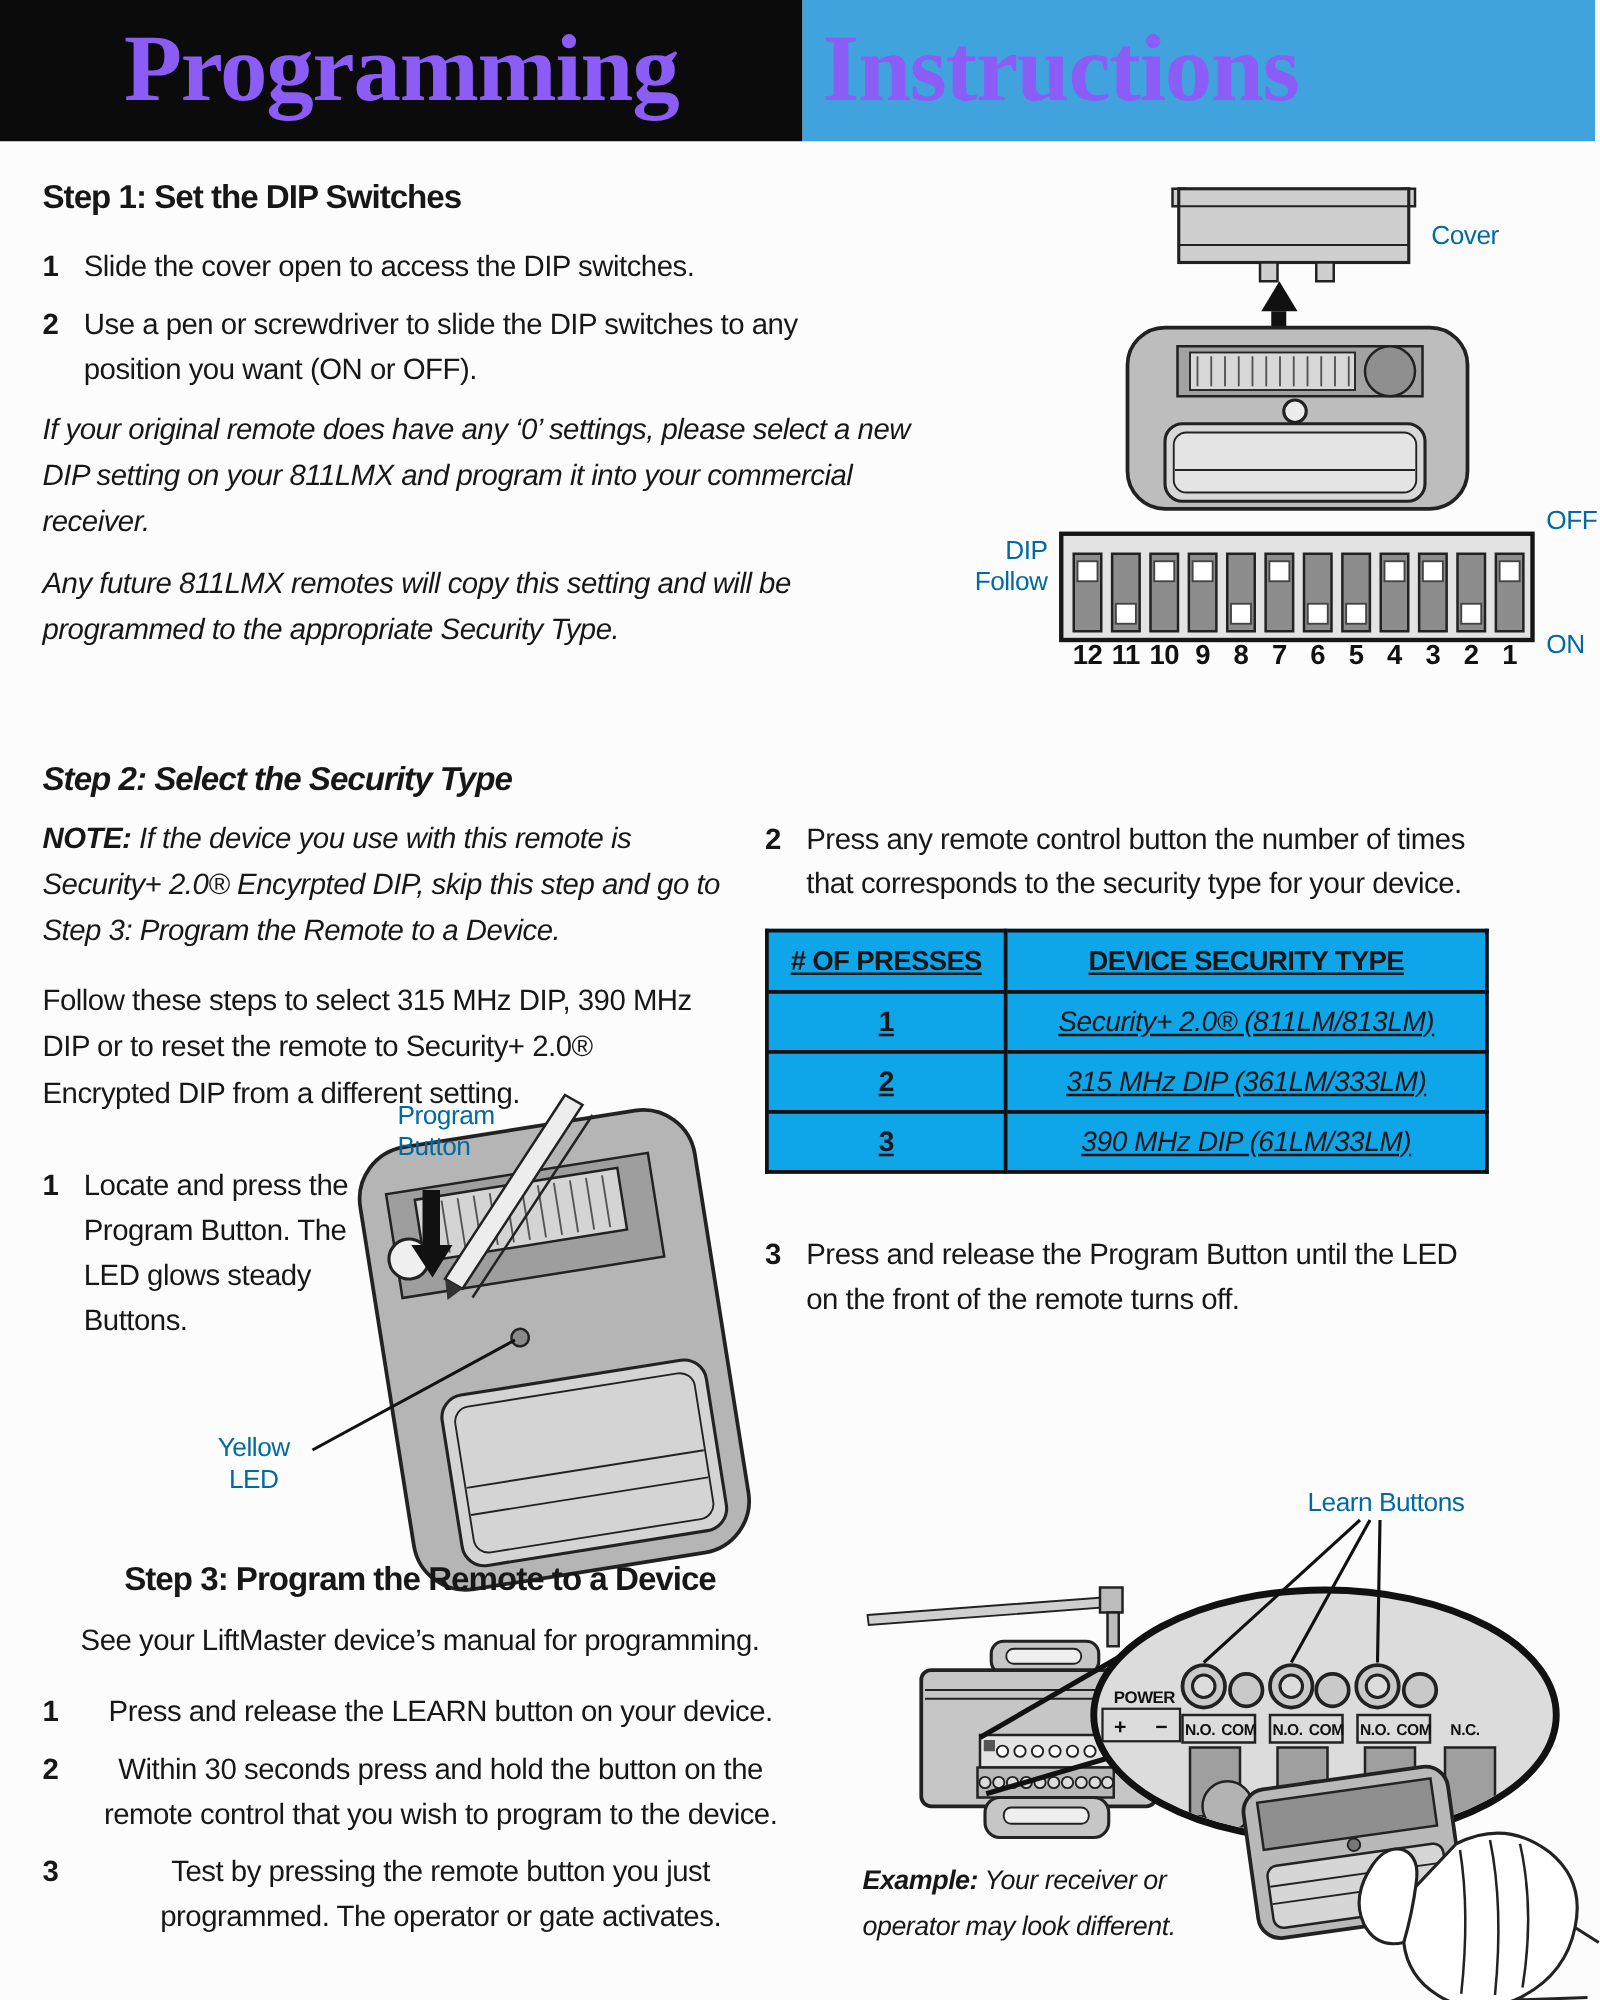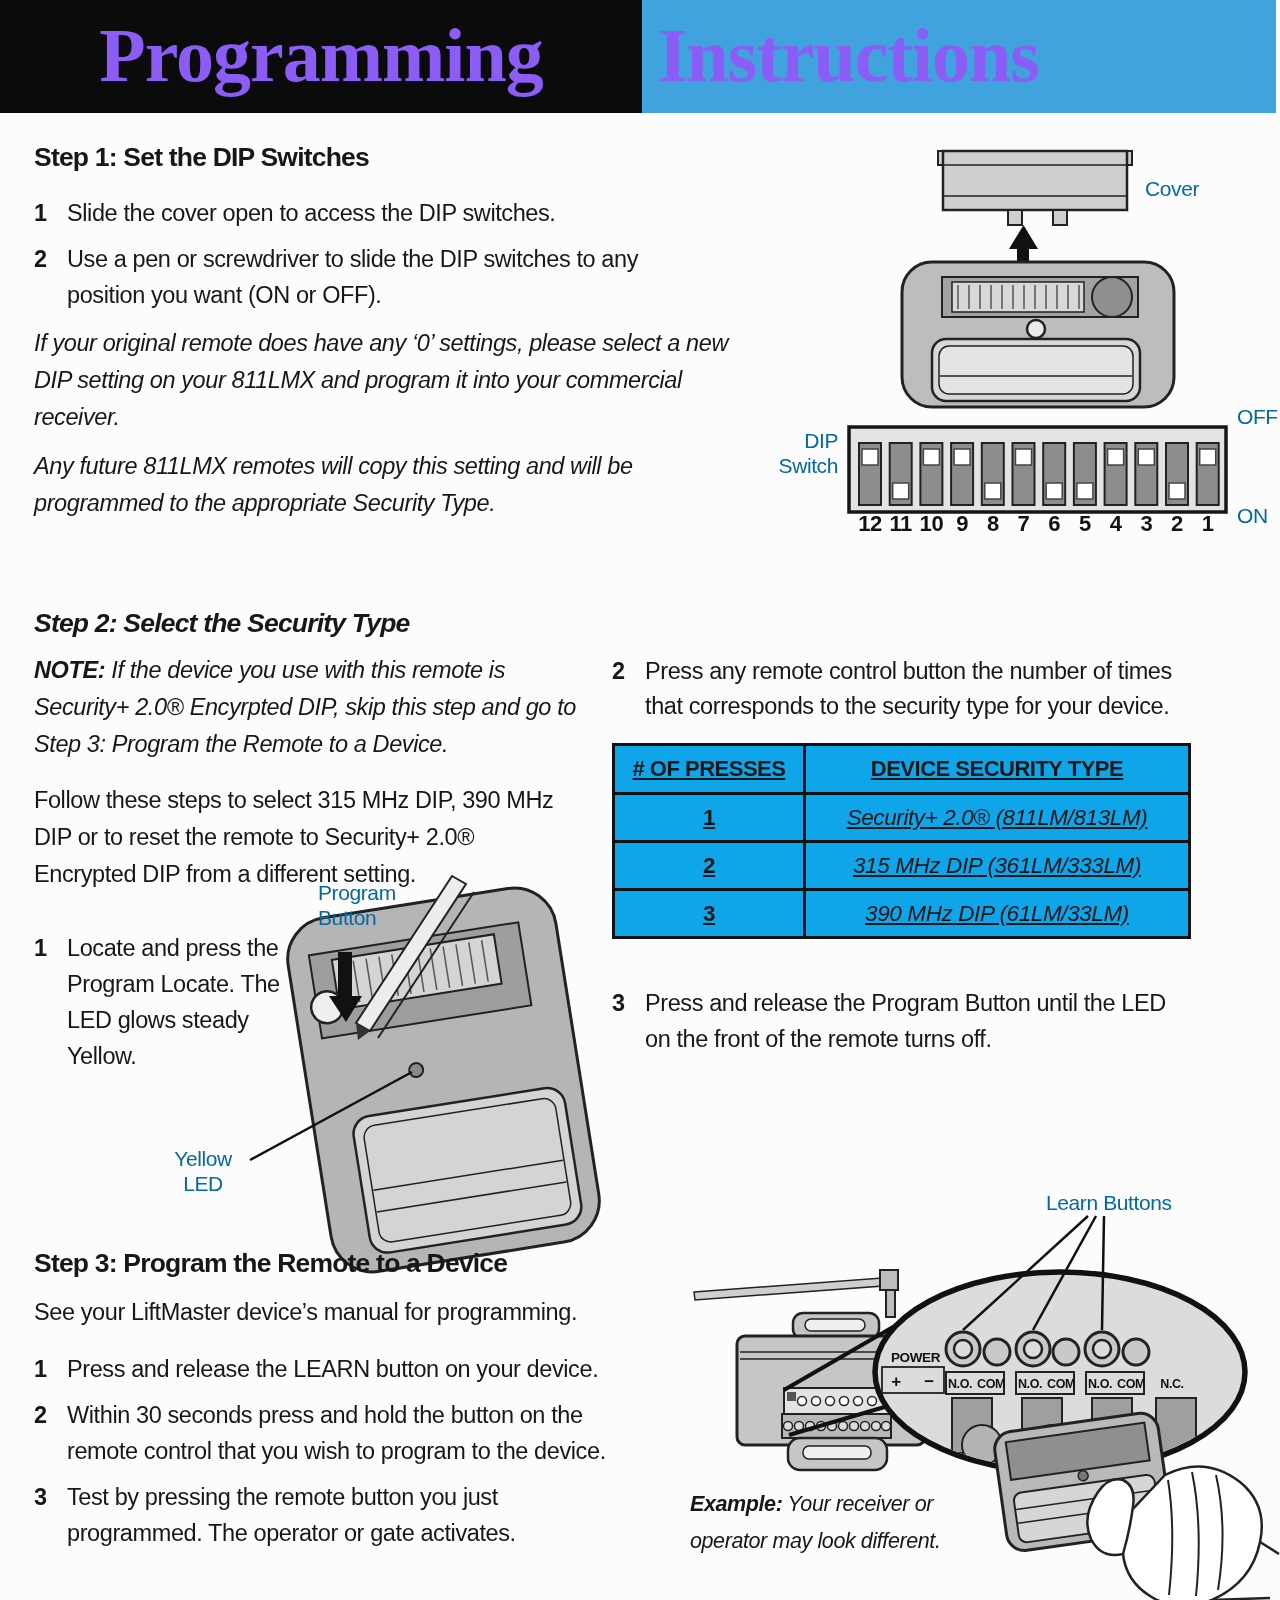--- a/index.html
+++ b/index.html
@@ -138,34 +138,34 @@
       <text x="222.8" y="141" class="dip-num">8</text>
       <text x="253.5" y="141" class="dip-num">7</text>
       <text x="284.2" y="141" class="dip-num">6</text>
       <text x="314.9" y="141" class="dip-num">5</text>
       <text x="345.6" y="141" class="dip-num">4</text>
       <text x="376.3" y="141" class="dip-num">3</text>
       <text x="407" y="141" class="dip-num">2</text>
       <text x="437.7" y="141" class="dip-num">1</text>
     </g>
 </svg>
-<div class="abs fig-label right" style="left:760px;top:428px;width:78px;">DIP Switch</div>
+<div class="abs fig-label right" style="left:760px;top:428px;width:78px;">DIP Follow</div>
 <div class="abs fig-label" style="left:1237px;top:404px;">OFF</div>
 <div class="abs fig-label" style="left:1237px;top:503px;">ON</div>
 
 <h2 class="abs step" style="left:34px;top:608px;font-style:italic;">Step 2: Select the Security Type</h2>
 <p class="abs note-txt" style="left:34px;top:652px;width:550px;margin:0;">
   <span class="note-lbl">NOTE:</span>
   <span>If the device you use with this remote is Security+ 2.0® Encyrpted DIP, skip this step and go to Step 3: Program the Remote to a Device.</span>
 </p>
 <p class="abs body-txt" style="left:34px;top:782px;width:548px;line-height:37px;margin:0;">Follow these steps to select 315 MHz DIP, 390 MHz DIP or to reset the remote to Security+ 2.0® Encrypted DIP from a different setting.</p>
 
 <div class="abs body-txt num-item" style="left:34px;top:930px;width:222px;">
   <span class="num">1</span>
-  <span>Locate and press the Program Locate. The LED glows steady Yellow.</span>
+  <span>Locate and press the Program Button. The LED glows steady Buttons.</span>
 </div>
 
 <svg class="abs" style="left:150px;top:848px;" width="470" height="442" viewBox="0 0 470 442">
   <g transform="rotate(-9 293 232)">
     <rect x="158" y="53" width="271" height="358" rx="42" fill="#b5b5b5" stroke="#222" stroke-width="3"></rect>
     <rect x="180" y="88" width="212" height="84" fill="#9e9e9e" stroke="#222" stroke-width="2"></rect>
     <rect x="202" y="96" width="164" height="50" fill="#d4d4d4" stroke="#222" stroke-width="2"></rect>
     <g stroke="#555" stroke-width="1.5">
       <line x1="210" y1="100" x2="210" y2="142"></line>
         <line x1="223" y1="100" x2="223" y2="142"></line>
@@ -230,21 +230,21 @@
           <td class="stype">390 MHz DIP (61LM/33LM)</td>
         </tr>
       </tbody>
   </table>
   <div class="body-txt num-item" style="margin-top:46px;line-height:36px;">
     <span class="num">3</span>
     <span>Press and release the Program Button until the LED on the front of the remote turns off.</span>
   </div>
 </div>
 
-<div class="abs" style="left:34px;top:1248px;width:604px;">
+<div class="abs" style="left:34px;top:1248px;width:604px;text-align:center;">
   <h2 class="step">Step 3: Program the Remote to a Device</h2>
   <p class="body-txt" style="margin:15px 0 0 0;">See your LiftMaster device’s manual for programming.</p>
   <div id="step3-items" class="body-txt" style="margin-top:21px;">
       <div class="num-item"><span class="num">1</span><span>Press and release the LEARN button on your device.</span></div>
       <div class="num-item"><span class="num">2</span><span>Within 30 seconds press and hold the button on the remote control that you wish to program to the device.</span></div>
       <div class="num-item"><span class="num">3</span><span>Test by pressing the remote button you just programmed. The operator or gate activates.</span></div>
     </div>
 </div>
 
 <svg class="abs" style="left:660px;top:1140px;" width="620" height="460" viewBox="0 0 620 460">

